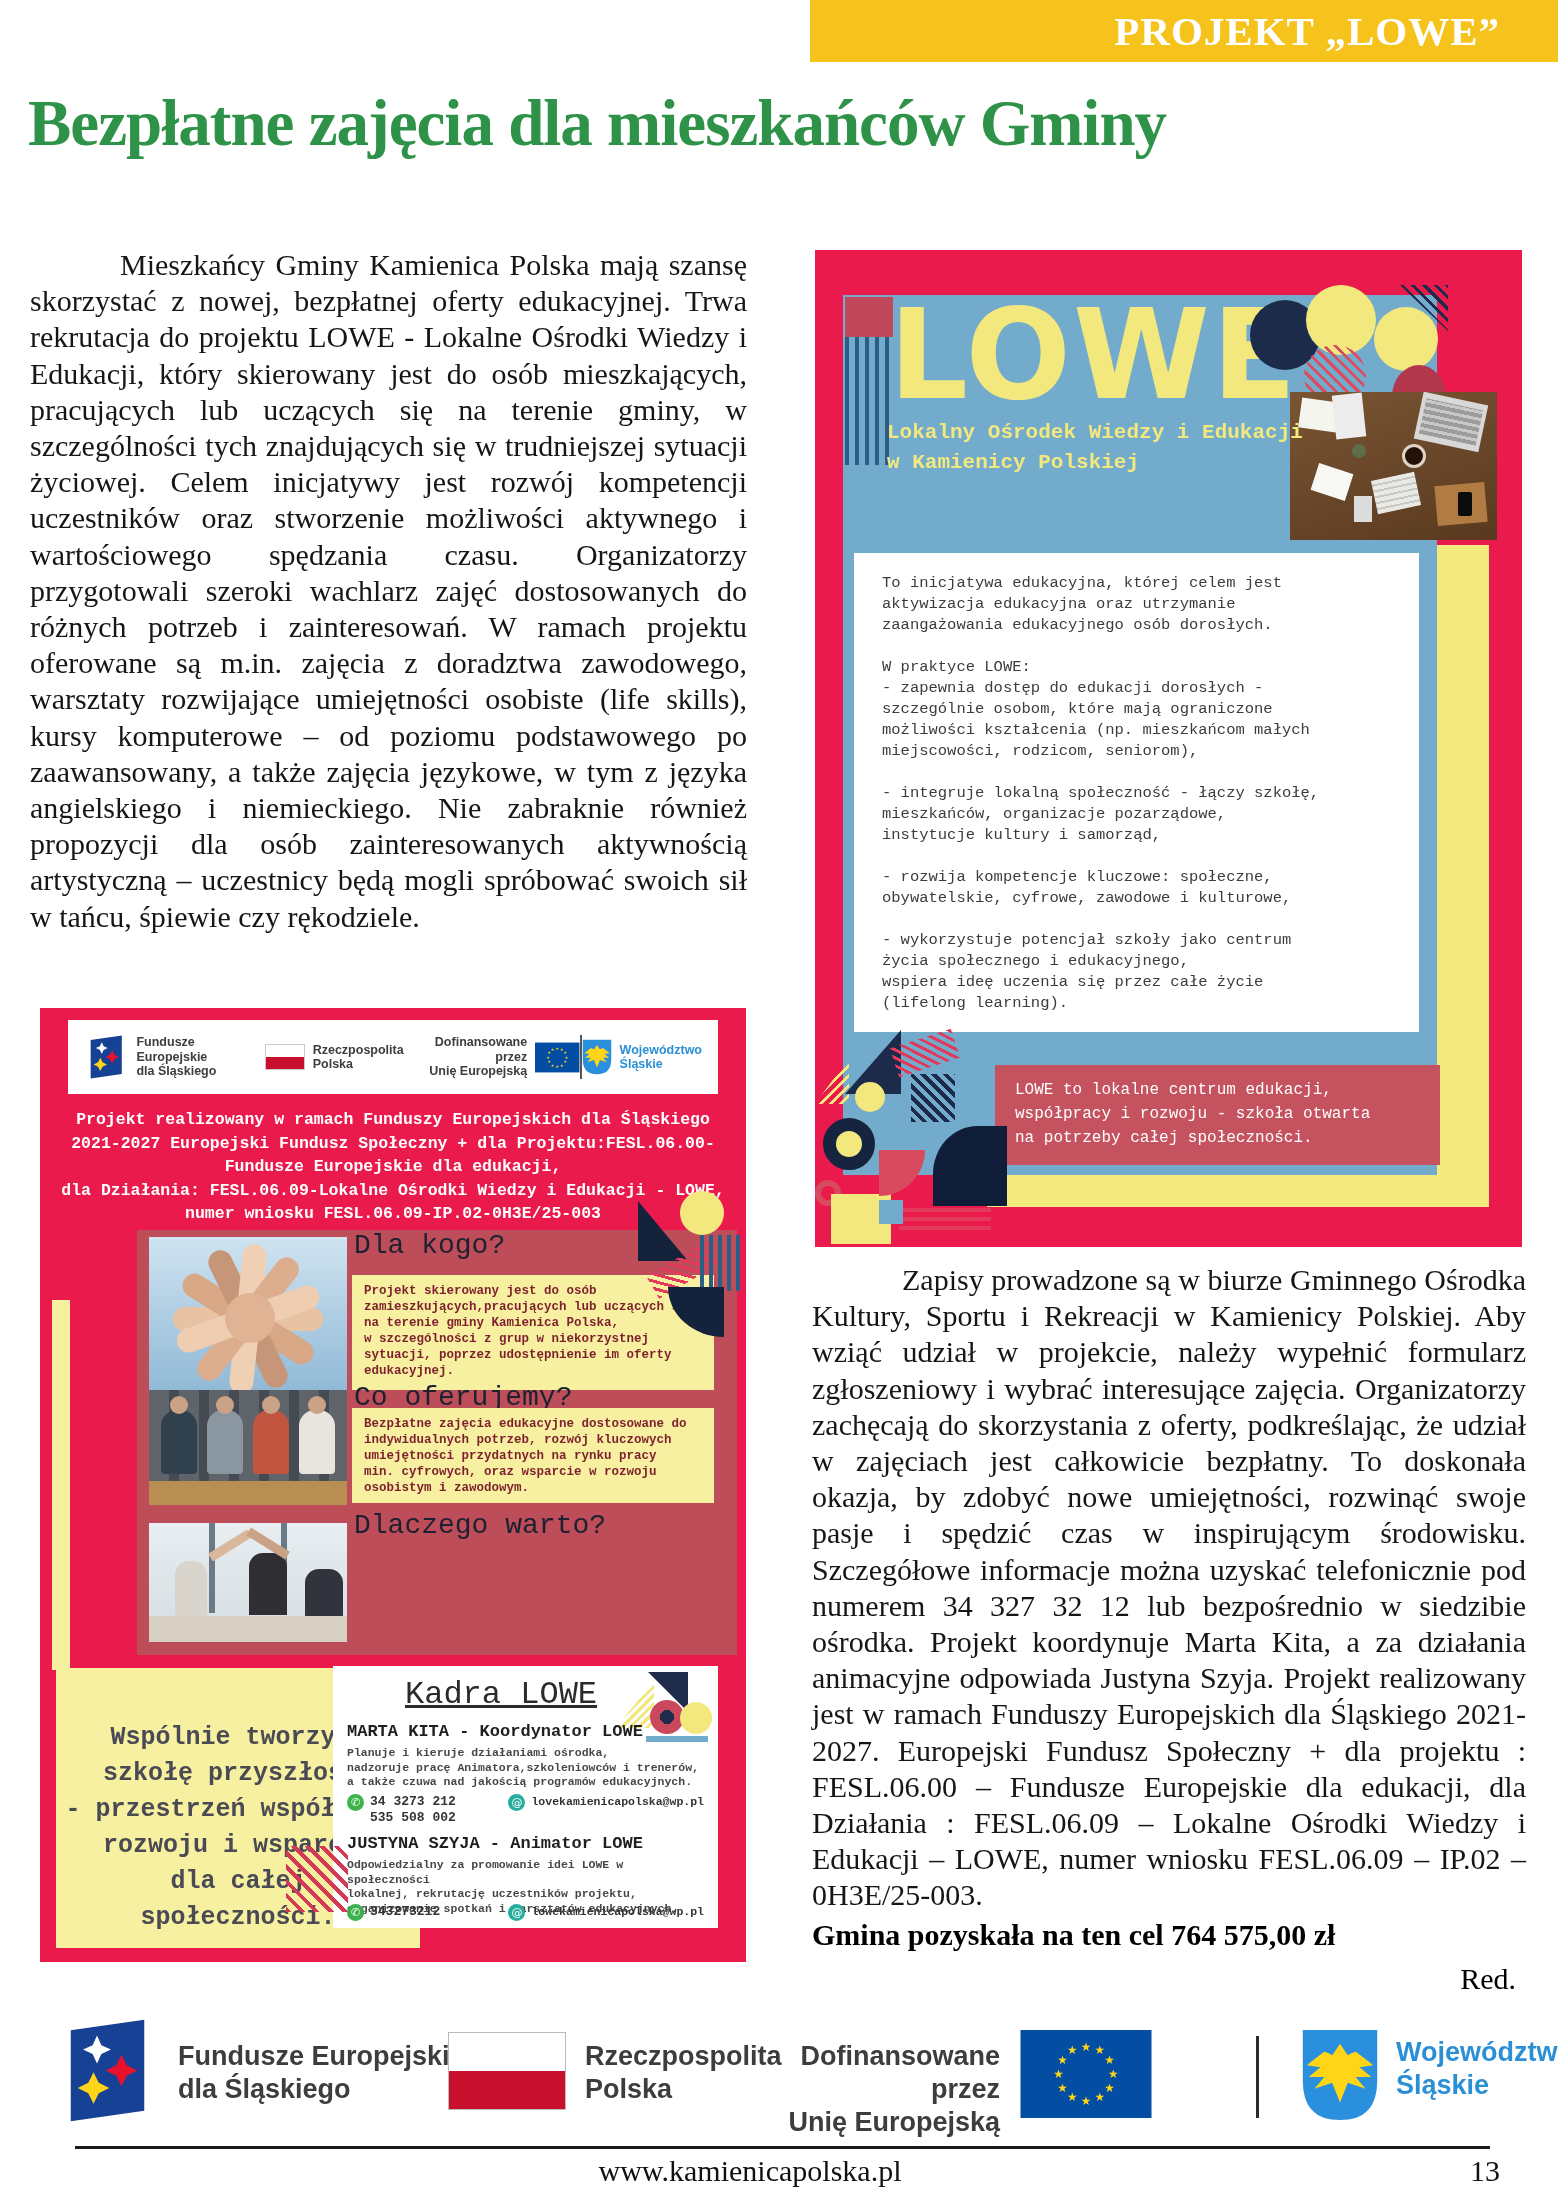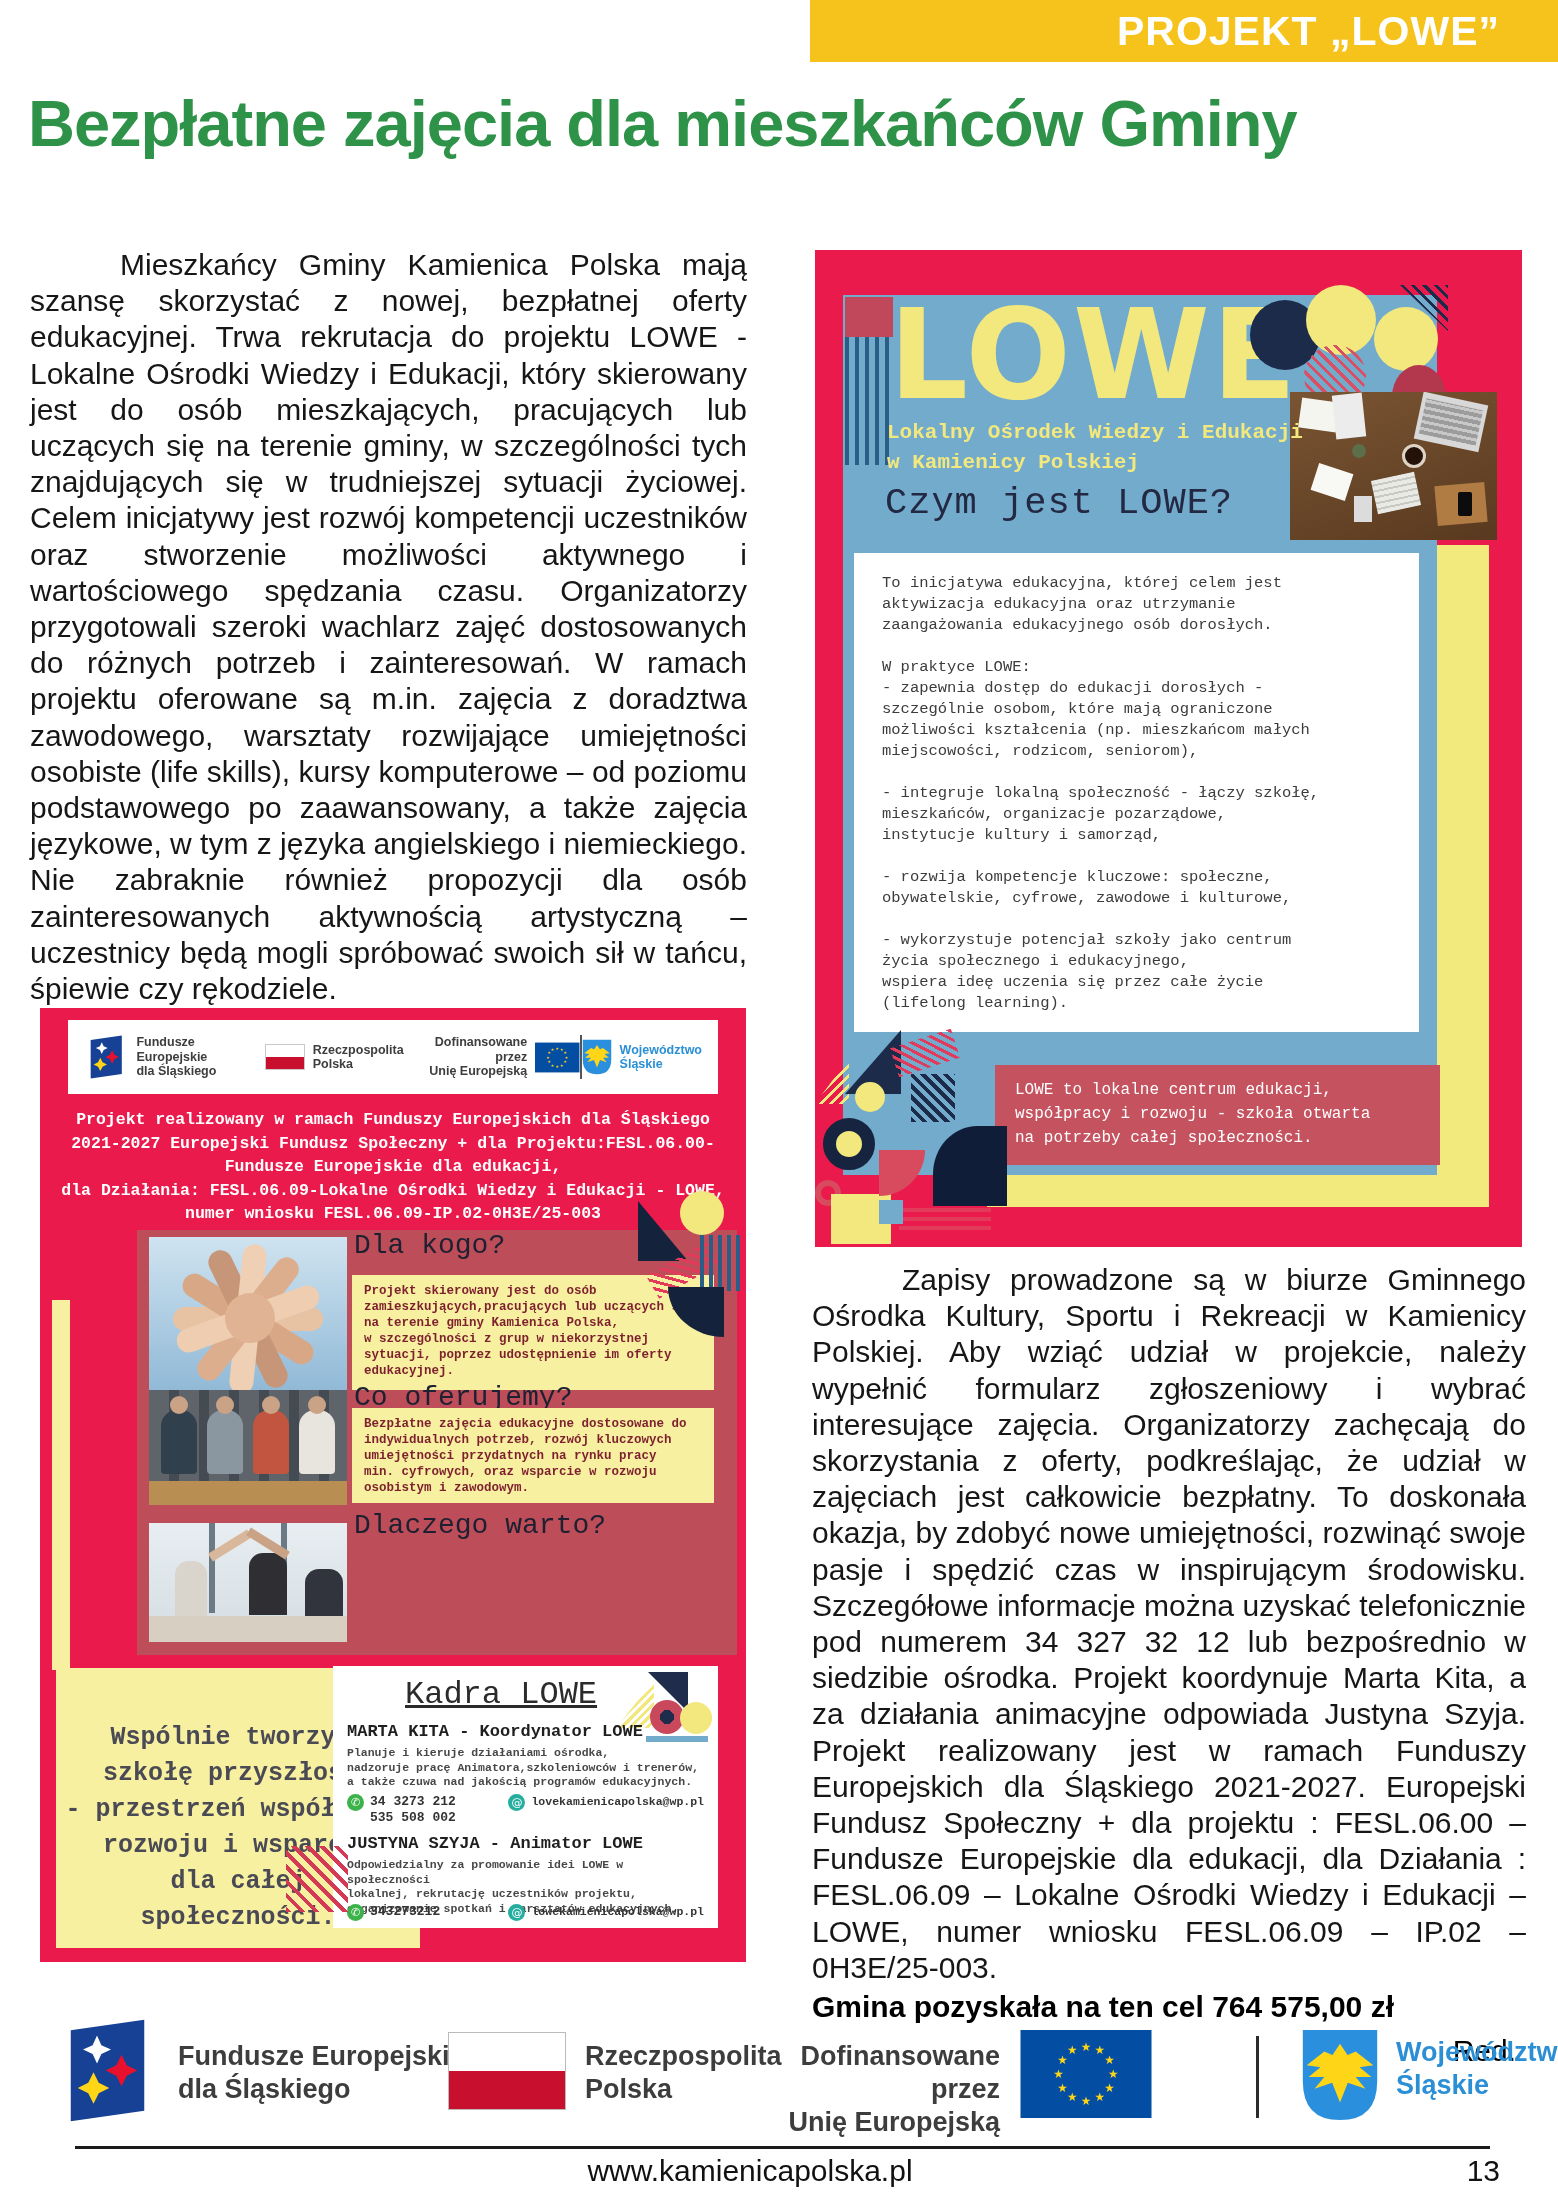--- a/index.html
+++ b/index.html
@@ -1,19 +1,19 @@
 <!DOCTYPE html>
 <html><head>
 <meta charset="utf-8">
 <style>
   html,body{margin:0;padding:0;background:#e9e9e9;}
   .page{position:relative;width:1558px;height:2202px;background:#ffffff;overflow:hidden;
         font-family:"Liberation Serif",serif;}
   .abs{position:absolute;}
-  .serif{font-family:Liberation Sans, sans-serif;}
+  .serif{font-family:Liberation Serif, serif;}
   .mono{font-family:"Liberation Mono","DejaVu Sans Mono",monospace;}
   .pre{white-space:pre-line;}
 
   
   .banner{left:810px;top:0;width:748px;height:62px;background:#f6c31c;}
   .banner-text{display:block;line-height:62px;text-align:right;padding-right:58px;
     color:#ffffff;font-weight:bold;font-size:41px;letter-spacing:1px;}
   .article-title{left:28px;top:86px;width:1280px;font-size:65px;font-weight:bold;color:#2e9348;letter-spacing:-1px;}
 
   
@@ -219,21 +219,20 @@
         </div>
       <div class="pd pd-cup"></div>
         <div class="pd pd-plant"></div>
       <div class="pd pd-folder"></div>
         <div class="pd pd-phone"></div>
         <div class="pd pd-calc"></div>
     </div>
 
     <div class="abs pr-subtitle mono pre">Lokalny Ośrodek Wiedzy i Edukacji
 w Kamienicy Polskiej</div>
-    <div class="abs pr-question mono">Czym jest LOWE?</div>
     <div class="abs pr-whitebox mono pre">To inicjatywa edukacyjna, której celem jest
 aktywizacja edukacyjna oraz utrzymanie
 zaangażowania edukacyjnego osób dorosłych.
 
 W praktyce LOWE:
 - zapewnia dostęp do edukacji dorosłych -
 szczególnie osobom, które mają ograniczone
 możliwości kształcenia (np. mieszkańcom małych
 miejscowości, rodzicom, seniorom),
 

